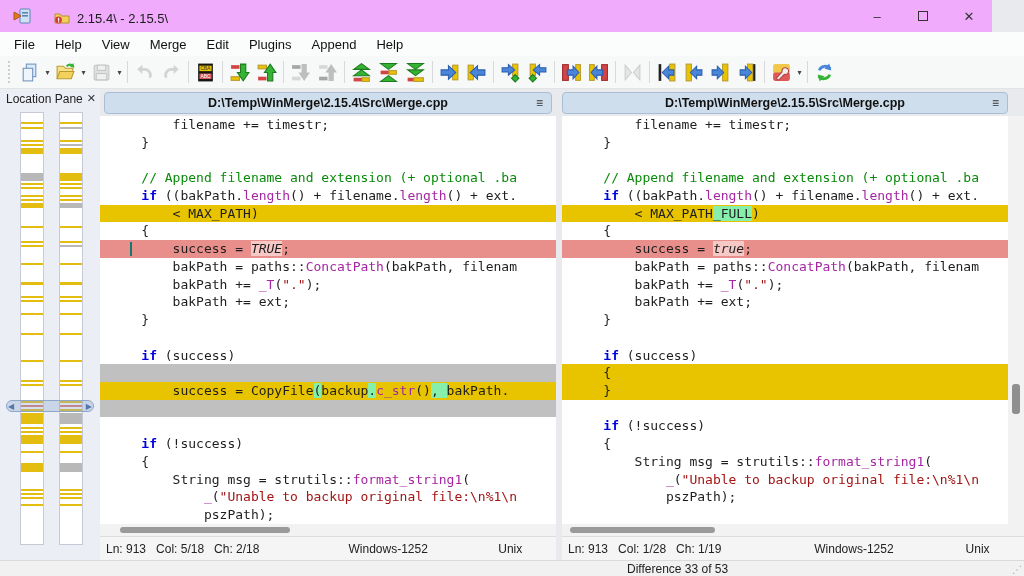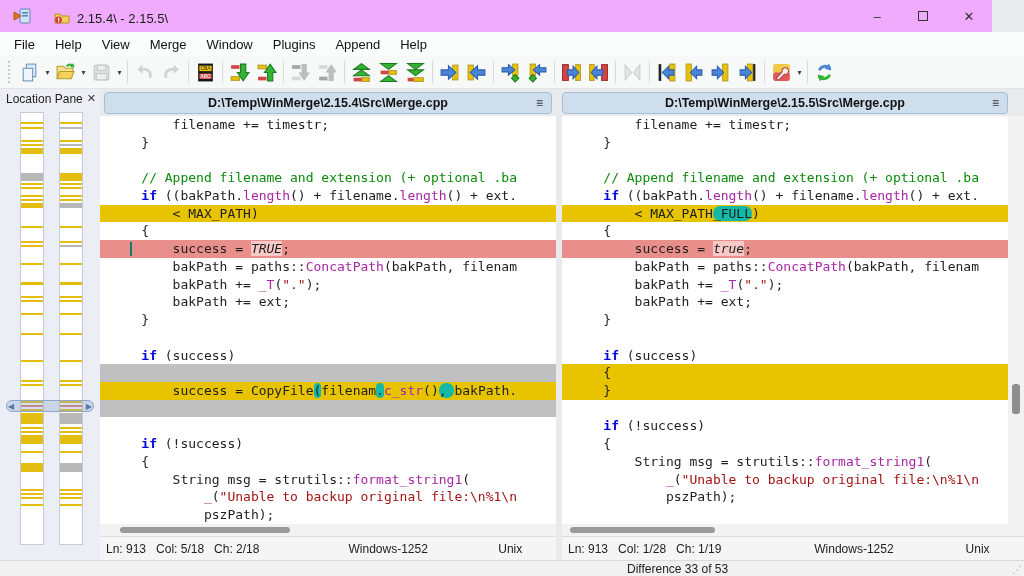--- a/index.html
+++ b/index.html
@@ -45,21 +45,21 @@
   .pane-hdr .hdr-menu { position:absolute; right:8px; font-weight:normal; color:#333; font-size:12px; }
   .code { position:absolute; top:116px; height:408px; background:#ffffff; overflow:hidden; font-family:"DejaVu Sans Mono", monospace; font-size:13px; }
   .cl { height:17.74px; line-height:17.74px; white-space:pre; padding-left:10px; position:relative; }
   .cl.bg-y { background:#e8c400; }
   .cl.bg-r { background:#e88f8c; }
   .cl.bg-g { background:#c0c0c0; }
   .cl .kw { color:#0000e0; font-weight:bold; }
   .cl .com { color:#0a8a0a; }
   .cl .fn { color:#a626a4; }
   .cl .str { color:#a31515; }
-  .cl.bg-y .w { background:#14b8a6;border-radius:7px; }
+  .cl.bg-y .w { background:#86efac; }
   .cl.bg-r .w { background:#f7c9c6;font-style:italic; }
   .caret-mark { position:absolute; left:30px; top:2px; width:2px; height:14px; background:#0e7a70; }
 
   .hscroll { position:absolute; top:524px; height:12px; background:#f2f2f2; }
   .hthumb { position:absolute; top:3px; height:6px; background:#9a9a9a; border-radius:3px; }
   .vscroll { position:absolute; left:1008px; top:116px; width:16px; height:420px; background:#f2f2f2; }
   .vthumb { position:absolute; left:4px; width:8px; height:30px; background:#8f8f8f; border-radius:3px; }
   .splitter { position:absolute; left:556px; top:89px; width:6px; height:447px; background:#e9eaee; }
 
   .pane-status { position:absolute; top:536px; height:24px; background:#f5f5f5; border-top:1px solid #dcdcdc; display:flex; align-items:center; font-size:12px; color:#222; }
@@ -101,21 +101,21 @@
         <span>✕</span>
       </div>
   </div>
 </div>
 
 <div class="menubar" id="menubar">
     <span class="menu-item">File</span>
     <span class="menu-item">Help</span>
     <span class="menu-item">View</span>
     <span class="menu-item">Merge</span>
-    <span class="menu-item">Window</span>
+    <span class="menu-item">Edit</span>
     <span class="menu-item">Plugins</span>
     <span class="menu-item">Append</span>
     <span class="menu-item">Help</span>
   </div>
 
 <div class="toolbar" id="toolbar">
     <div class="tb-grip"></div>
     <div class="tb-split">
       <div class="tb-btn">
         <svg viewBox="0 0 20 20">
@@ -467,21 +467,21 @@
     <div class="cl bg-y"><span>        &lt; MAX_PATH)</span></div>
     <div class="cl"><span>    {</span></div>
     <div class="cl bg-r"><span class="caret-mark"></span><span>        success = </span><span class="w">TRUE</span><span>;</span></div>
     <div class="cl"><span>        bakPath = paths::</span><span class="fn">ConcatPath</span><span>(bakPath, filenam</span></div>
     <div class="cl"><span>        bakPath += </span><span class="fn">_T</span><span>(</span><span class="str">"."</span><span>);</span></div>
     <div class="cl"><span>        bakPath += ext;</span></div>
     <div class="cl"><span>    }</span></div>
     <div class="cl"></div>
     <div class="cl"><span>    </span><span class="kw">if</span><span> (success)</span></div>
     <div class="cl bg-g"></div>
-    <div class="cl bg-y"><span>        success = </span><span>CopyFile</span><span class="w">(</span><span>filenam</span><span class="w">.</span><span class="fn">c_str</span><span>()</span><span class="w">, </span><span>bakPath.</span></div>
+    <div class="cl bg-y"><span>        success = </span><span>CopyFile</span><span class="w">(</span><span>backup</span><span class="w">.</span><span class="fn">c_str</span><span>()</span><span class="w">, </span><span>bakPath.</span></div>
     <div class="cl bg-g"></div>
     <div class="cl"></div>
     <div class="cl"><span>    </span><span class="kw">if</span><span> (!success)</span></div>
     <div class="cl"><span>    {</span></div>
     <div class="cl"><span>        String msg = strutils::</span><span class="fn">format_string1</span><span>(</span></div>
     <div class="cl"><span>            </span><span class="fn">_</span><span>(</span><span class="str">"Unable to backup original file:\n%1\n</span></div>
     <div class="cl"><span>            pszPath);</span></div>
   </div>
 <div class="hscroll" style="left:100px; width:456px;">
   <div class="hthumb" style="left:20px; width:170px;"></div>

